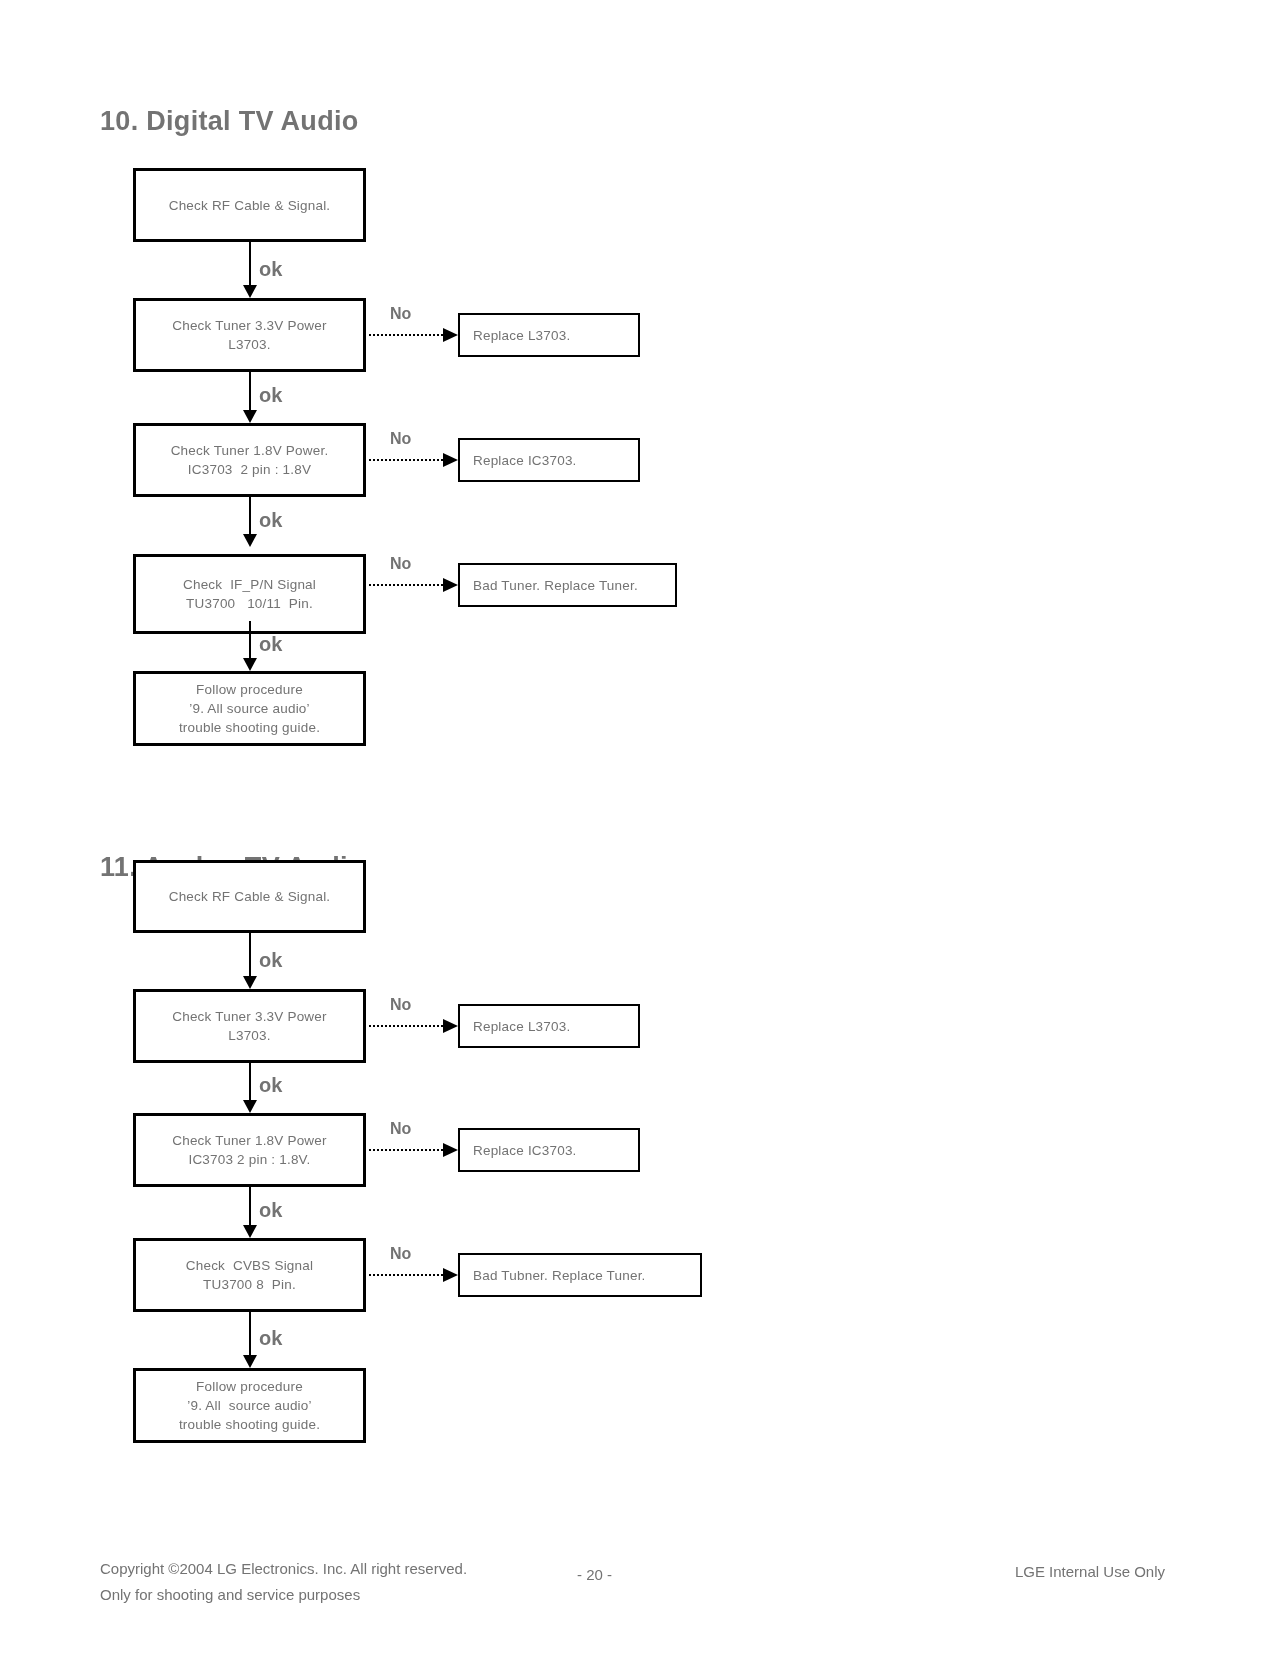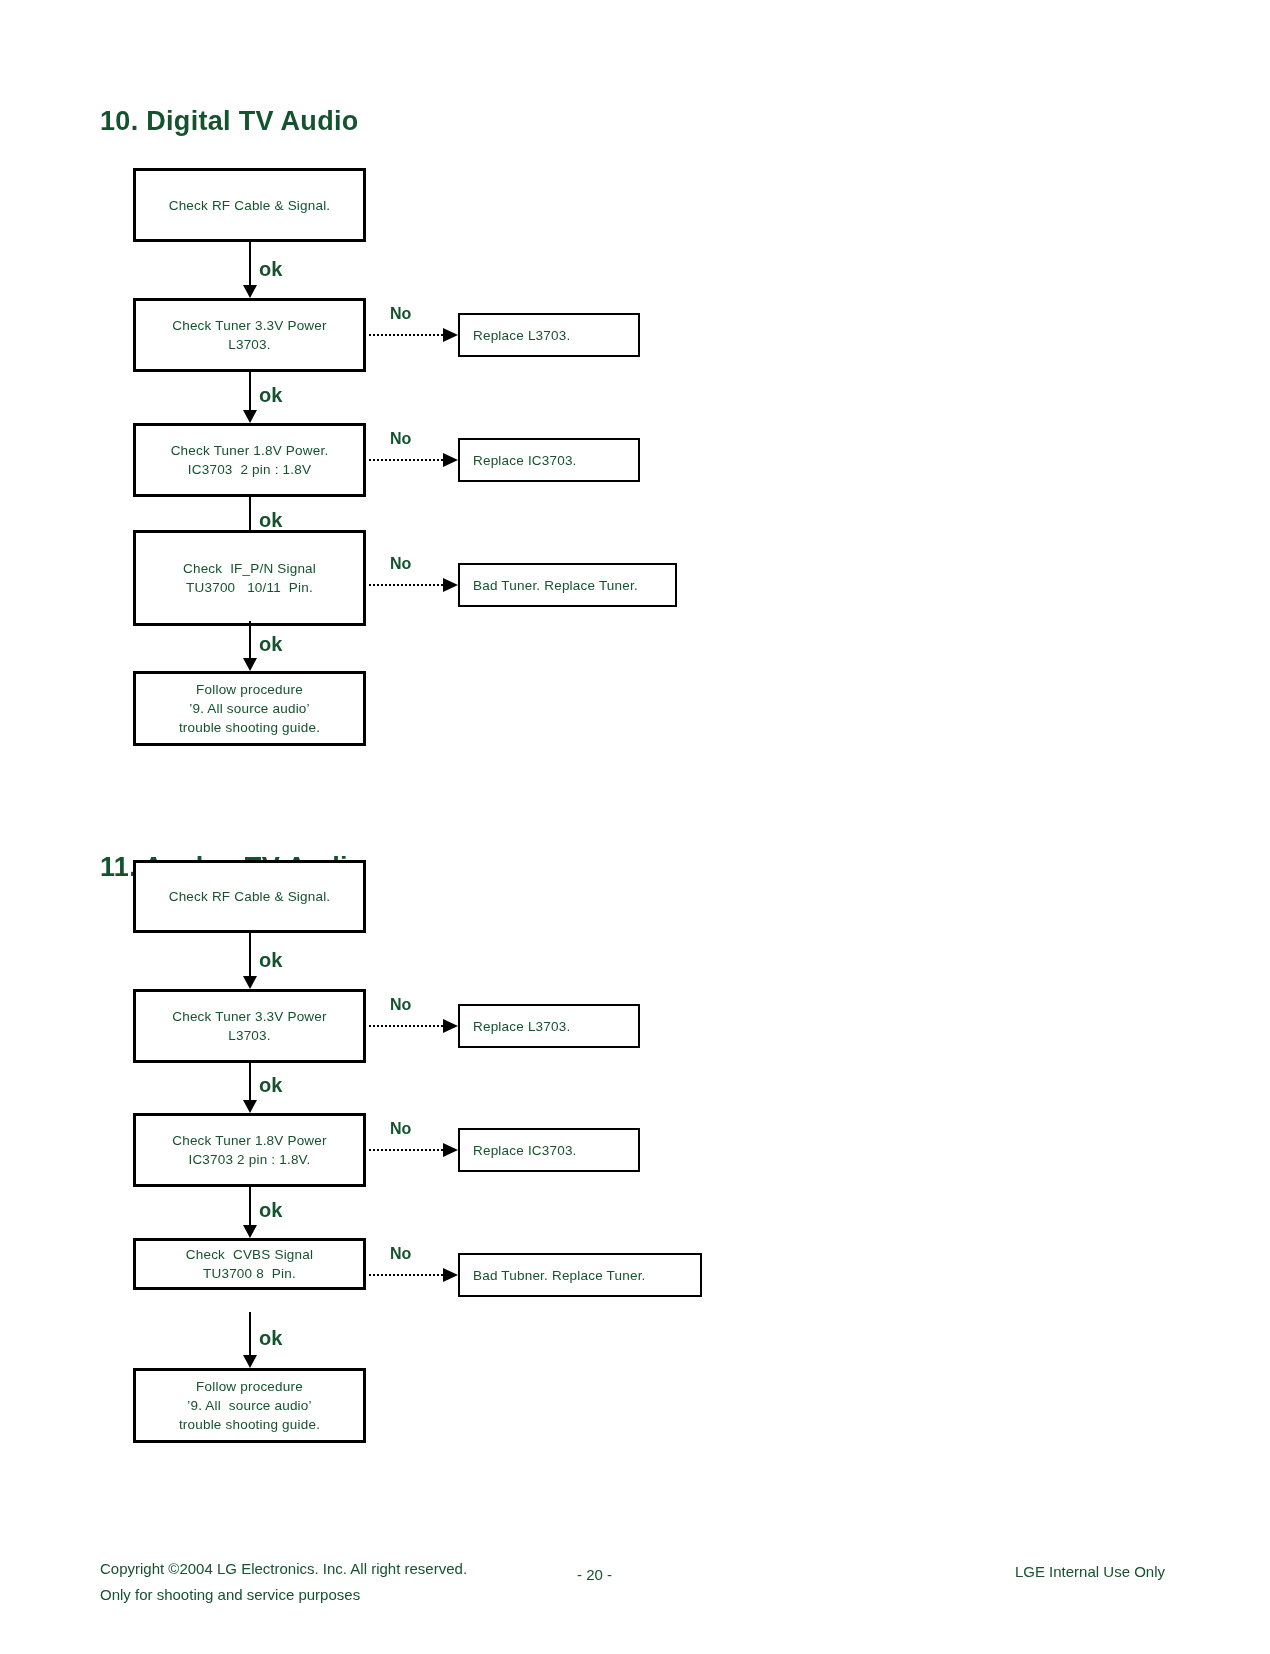--- a/index.html
+++ b/index.html
@@ -1,21 +1,21 @@
 <!DOCTYPE html>
 <html><head>
 <meta charset="utf-8">
 <style>
   html, body { margin: 0; padding: 0; background: #ffffff; }
   .page {
     position: relative;
     width: 1270px;
     height: 1654px;
     background: #ffffff;
-    color: #14532d;
+    color: #737373;
     font-family: "Liberation Sans", sans-serif;
     overflow: hidden;
   }
   .sec-title {
     position: absolute;
     left: 100px;
     margin: 0;
     font-size: 27px;
     font-weight: bold;
     letter-spacing: 0.3px;
@@ -111,21 +111,21 @@
     <div class="dotline" style="top:459px"></div>
     <div class="dhead" style="top:453px"></div>
     <div class="abox" style="top:438px;width:182px">
       <span>Replace IC3703.</span>
     </div>
 
     <div class="vline" style="top:497px;height:37px"></div>
     <div class="vhead" style="top:534px"></div>
     <span class="ok" style="top:509px">ok</span>
 
-    <div class="mbox" style="top:530px;height:96px">
+    <div class="mbox" style="top:554px;height:80px">
       <span>Check  IF_P/N Signal
 TU3700   10/11  Pin.</span>
     </div>
 
     <span class="no" style="top:555px">No</span>
     <div class="dotline" style="top:584px"></div>
     <div class="dhead" style="top:578px"></div>
     <div class="abox" style="top:563px;width:219px">
       <span>Bad Tuner. Replace Tuner.</span>
     </div>
@@ -177,21 +177,21 @@
     <div class="dotline" style="top:1149px"></div>
     <div class="dhead" style="top:1143px"></div>
     <div class="abox" style="top:1128px;width:182px">
       <span>Replace IC3703.</span>
     </div>
 
     <div class="vline" style="top:1187px;height:38px"></div>
     <div class="vhead" style="top:1225px"></div>
     <span class="ok" style="top:1199px">ok</span>
 
-    <div class="mbox" style="top:1238px;height:52px">
+    <div class="mbox" style="top:1238px;height:74px">
       <span>Check  CVBS Signal
 TU3700 8  Pin.</span>
     </div>
 
     <span class="no" style="top:1245px">No</span>
     <div class="dotline" style="top:1274px"></div>
     <div class="dhead" style="top:1268px"></div>
     <div class="abox" style="top:1253px;width:244px">
       <span>Bad Tubner. Replace Tuner.</span>
     </div>

